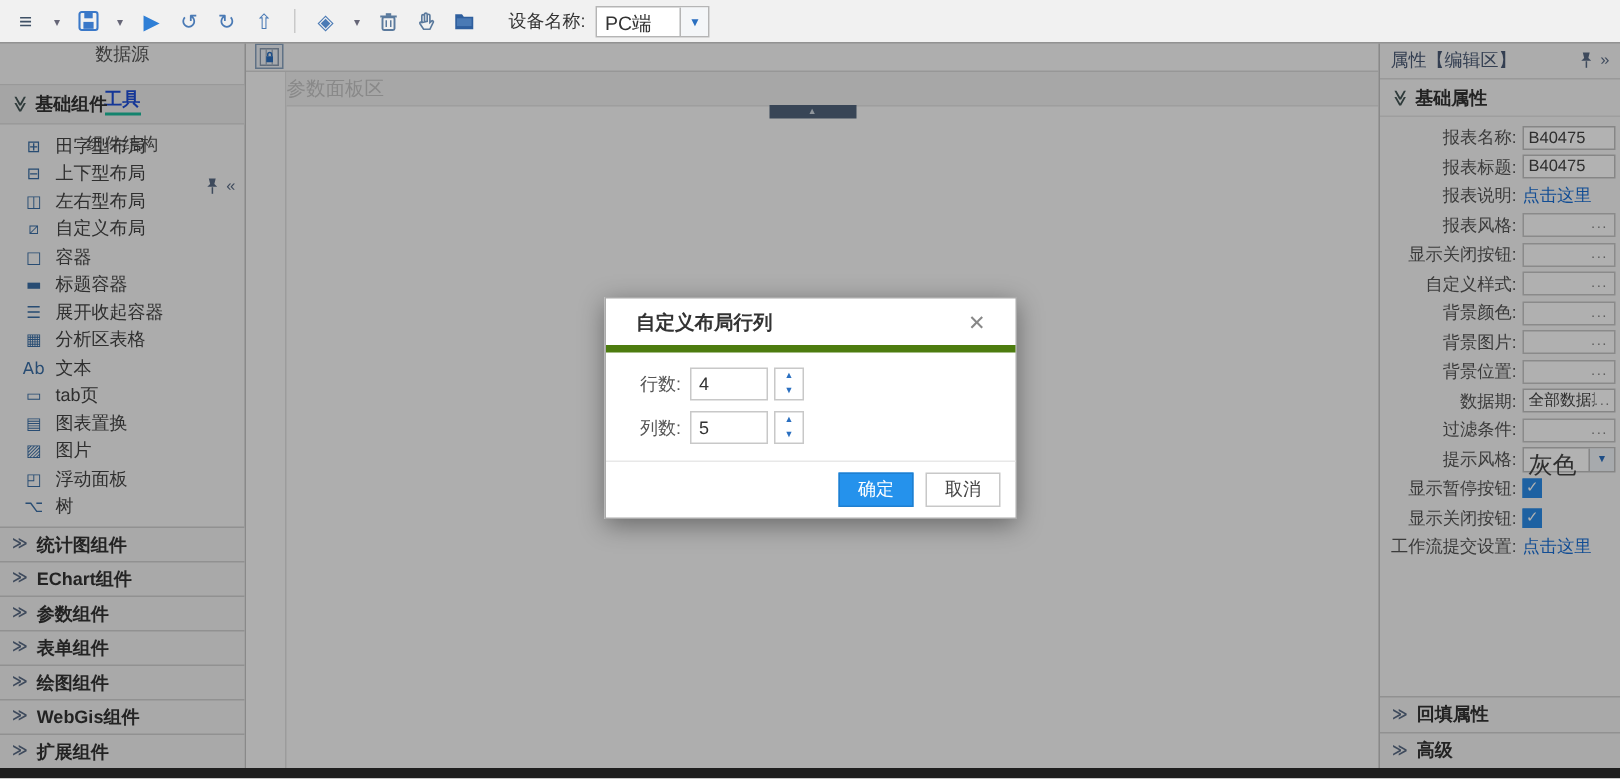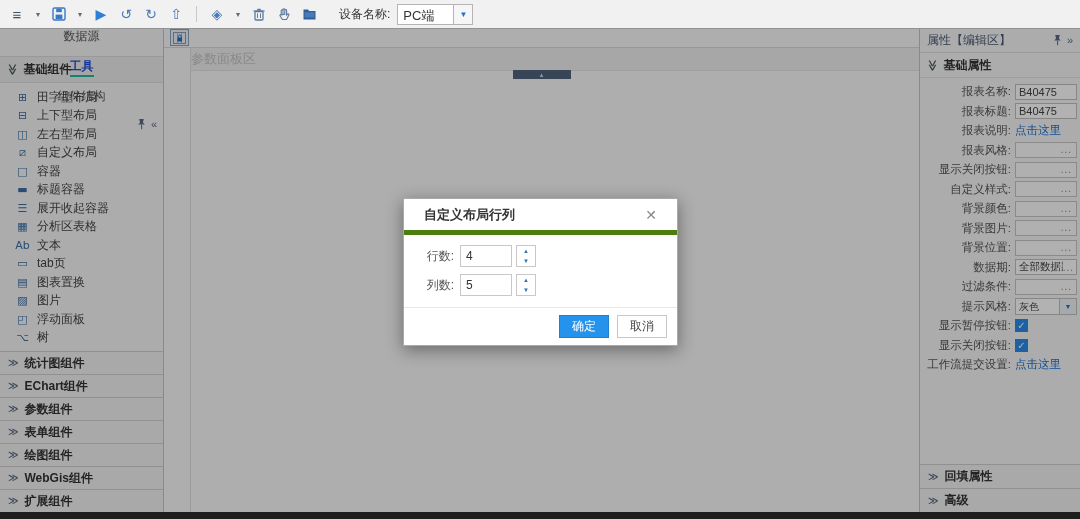--- a/index.html
+++ b/index.html
@@ -68,21 +68,21 @@
   .plink{color:#1a6fd4;cursor:pointer;font-size:11.5px;}
   .pcheck{width:13px;height:13px;border:1px solid #b0b0b0;background:#fff;box-sizing:border-box;
     display:flex;align-items:center;justify-content:center;cursor:pointer;}
   .pcheck.checked{background:#2a8ce8;border-color:#2a8ce8;color:#fff;font-size:10px;font-weight:bold;}
   .pcombo{width:62px;height:16px;border:1px solid #c0c0c0;background:#fff;display:flex;
     align-items:center;box-sizing:border-box;cursor:pointer;}
   .pcombo .val{flex:1;overflow:hidden;white-space:nowrap;font-size:10.5px;color:#444;padding-left:3px;}
   .pcombo .dots{color:#888;font-size:10px;padding-right:2px;letter-spacing:1px;}
   .pselect{width:62px;height:17px;border:1px solid #c0c0c0;background:#fff;display:flex;
     align-items:stretch;box-sizing:border-box;cursor:pointer;}
-  .pselect .val{flex:1;font-size:10px;color:#444;padding:1px 3px;}
+  .pselect .val{flex:1;font-size:16px;color:#444;padding:1px 3px;}
   .pselect .db{width:16px;background:#f0f4f8;border-left:1px solid #c0c0c0;color:#2a6fc0;
     font-size:7px;display:flex;align-items:center;justify-content:center;}
   .pbottom{position:absolute;bottom:0;left:0;right:0;}
   .pbottom .csec{background:#f2f2f2;height:23px;}
   
   .overlay{position:absolute;top:28px;left:0;right:0;bottom:0;background:rgba(0,0,0,0.30);z-index:20;}
   .bottom-strip{position:absolute;bottom:0;left:0;right:0;height:7px;background:#1e1e1e;z-index:25;}
   .modal{position:absolute;left:403px;top:198px;width:273px;background:#fff;z-index:30;
     border:1px solid #aaa;box-shadow:0 4px 16px rgba(0,0,0,0.4);}
   .modal-head{height:31px;display:flex;align-items:center;padding:0 20px;border-bottom:5px solid #4d7c0f;}

